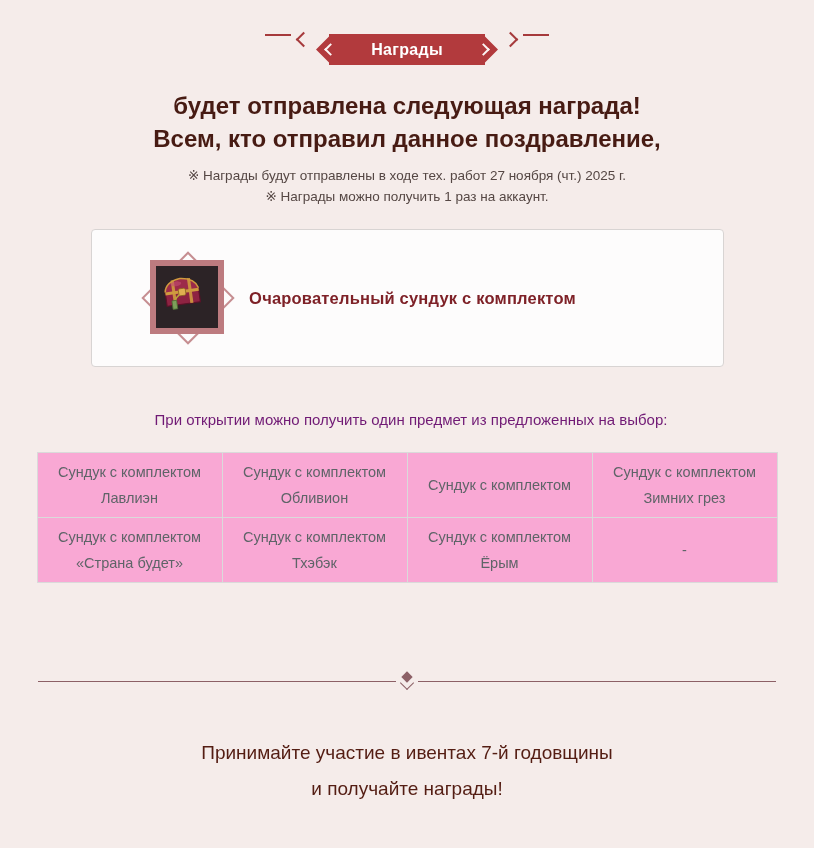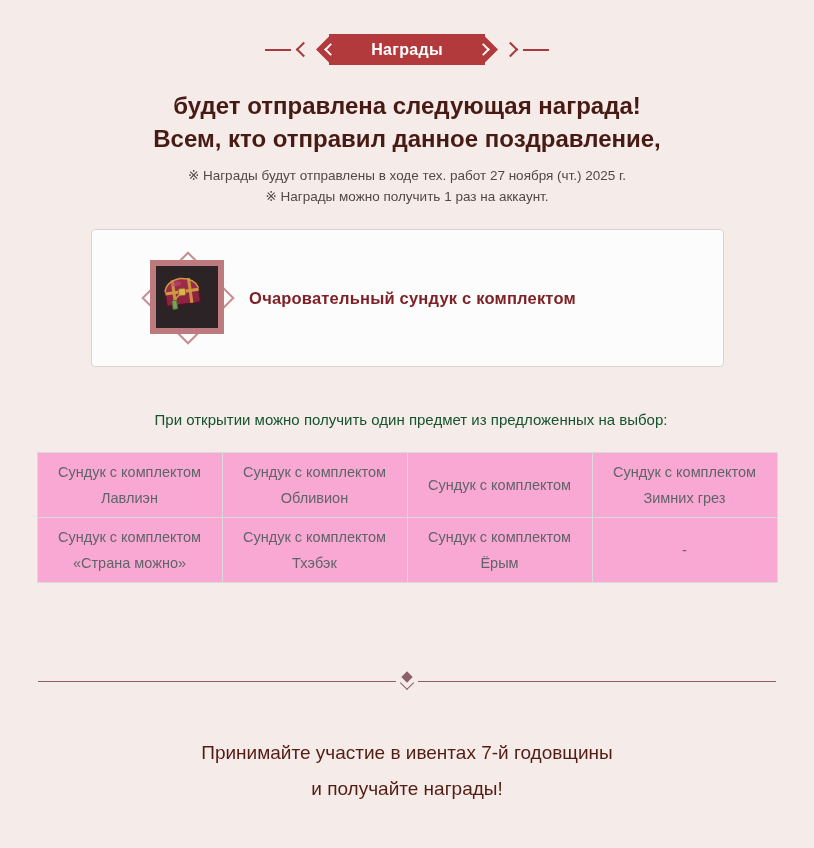--- a/index.html
+++ b/index.html
@@ -6,21 +6,21 @@
   body{
     width:814px;height:848px;position:relative;overflow:hidden;
     background:#f5ecea;
     font-family:"Liberation Sans","DejaVu Sans",sans-serif;
     -webkit-font-smoothing:antialiased;
   }
   .page{width:814px;height:848px;position:relative;}
 
   
   .banner-row{
-    margin-top:34px;display:flex;align-items:center;justify-content:center;gap:7px;
+    margin-top:34px;display:flex;align-items:flex-start;justify-content:center;gap:7px;
   }
   .banner-line{width:26px;height:0;border-top:2px solid #a63a3c;}
   .chev{display:inline-block;width:9px;height:9px;}
   .chev-left{border-left:2px solid #a63a3c;border-bottom:2px solid #a63a3c;transform:rotate(45deg);}
   .chev-right{border-right:2px solid #a63a3c;border-top:2px solid #a63a3c;transform:rotate(45deg);}
   .badge{
     position:relative;width:182px;height:31px;background:#b23a3d;
     display:flex;align-items:center;justify-content:center;
     clip-path:polygon(0 50%,13px 8%,13px 0,calc(100% - 13px) 0,calc(100% - 13px) 8%,100% 50%,calc(100% - 13px) 92%,calc(100% - 13px) 100%,13px 100%,13px 92%);
   }
@@ -48,21 +48,21 @@
     border:6px solid #bd7b7f;background:#2c2326;z-index:1;
   }
   .icon-frame svg{display:block;}
   .reward-name{
     position:absolute;left:11px;right:0;top:0;height:100%;
     display:flex;align-items:center;justify-content:center;
     color:#7e2127;font-size:16.5px;font-weight:bold;letter-spacing:.2px;
   }
 
   
-  .intro{margin-top:44px;text-align:center;color:#14532d;font-size:15px;padding-left:8px;}
+  .intro{margin-top:44px;text-align:center;color:#701a75;font-size:15px;padding-left:8px;}
   .chest-table{
     margin:24px auto 0;width:740px;
     display:grid;grid-template-columns:repeat(4,1fr);
     background:#f9a8d4;border-top:1px solid #dadada;border-left:1px solid #dadada;
   }
   .cell{
     height:64px;border-right:1px solid #dadada;border-bottom:1px solid #dadada;
     display:flex;flex-direction:column;align-items:center;justify-content:center;
     color:#5f6468;font-size:14.5px;line-height:26px;text-align:center;
   }
@@ -140,21 +140,21 @@
     </div>
     <div class="cell">
       <div>Сундук с комплектом</div>
     </div>
     <div class="cell">
       <div>Сундук с комплектом</div>
       <div>Зимних грез</div>
     </div>
     <div class="cell">
       <div>Сундук с комплектом</div>
-      <div>«Страна можно»</div>
+      <div>«Страна будет»</div>
     </div>
     <div class="cell">
       <div>Сундук с комплектом</div>
       <div>Тхэбэк</div>
     </div>
     <div class="cell">
       <div>Сундук с комплектом</div>
       <div>Ёрым</div>
     </div>
     <div class="cell">

